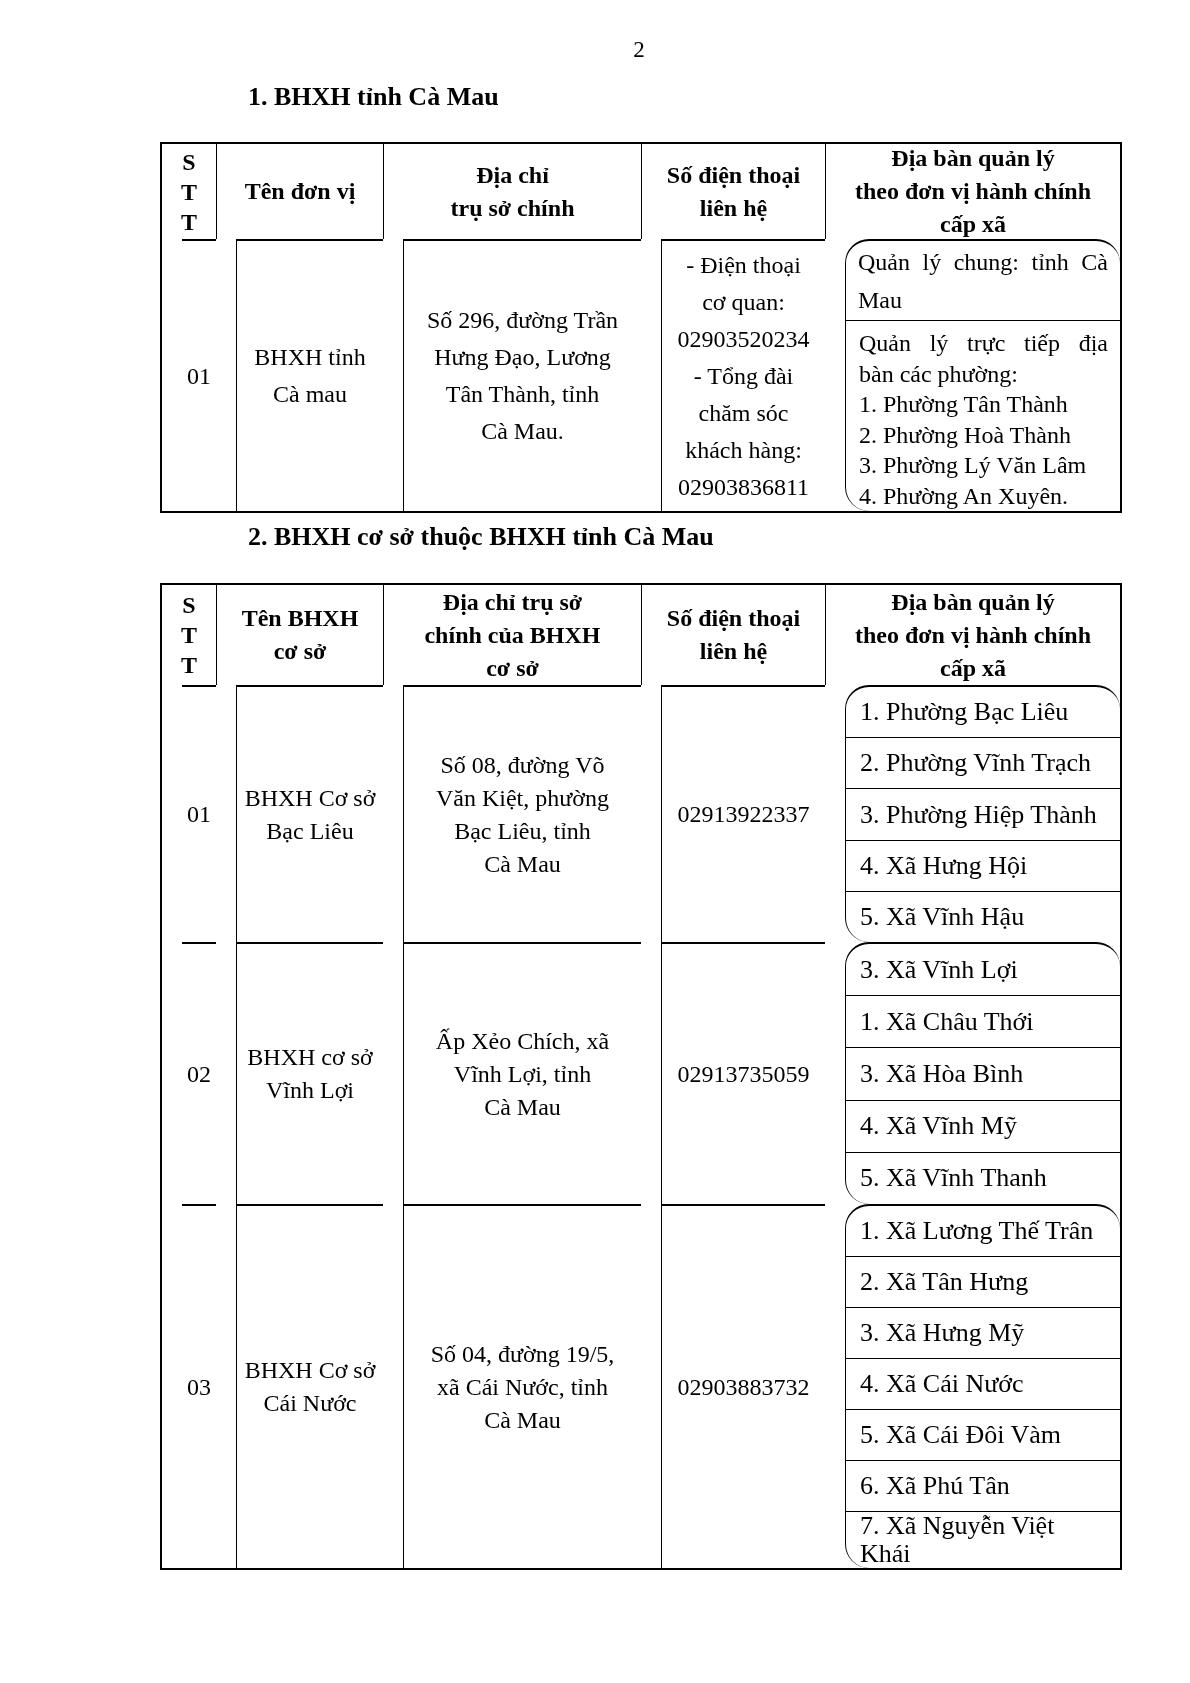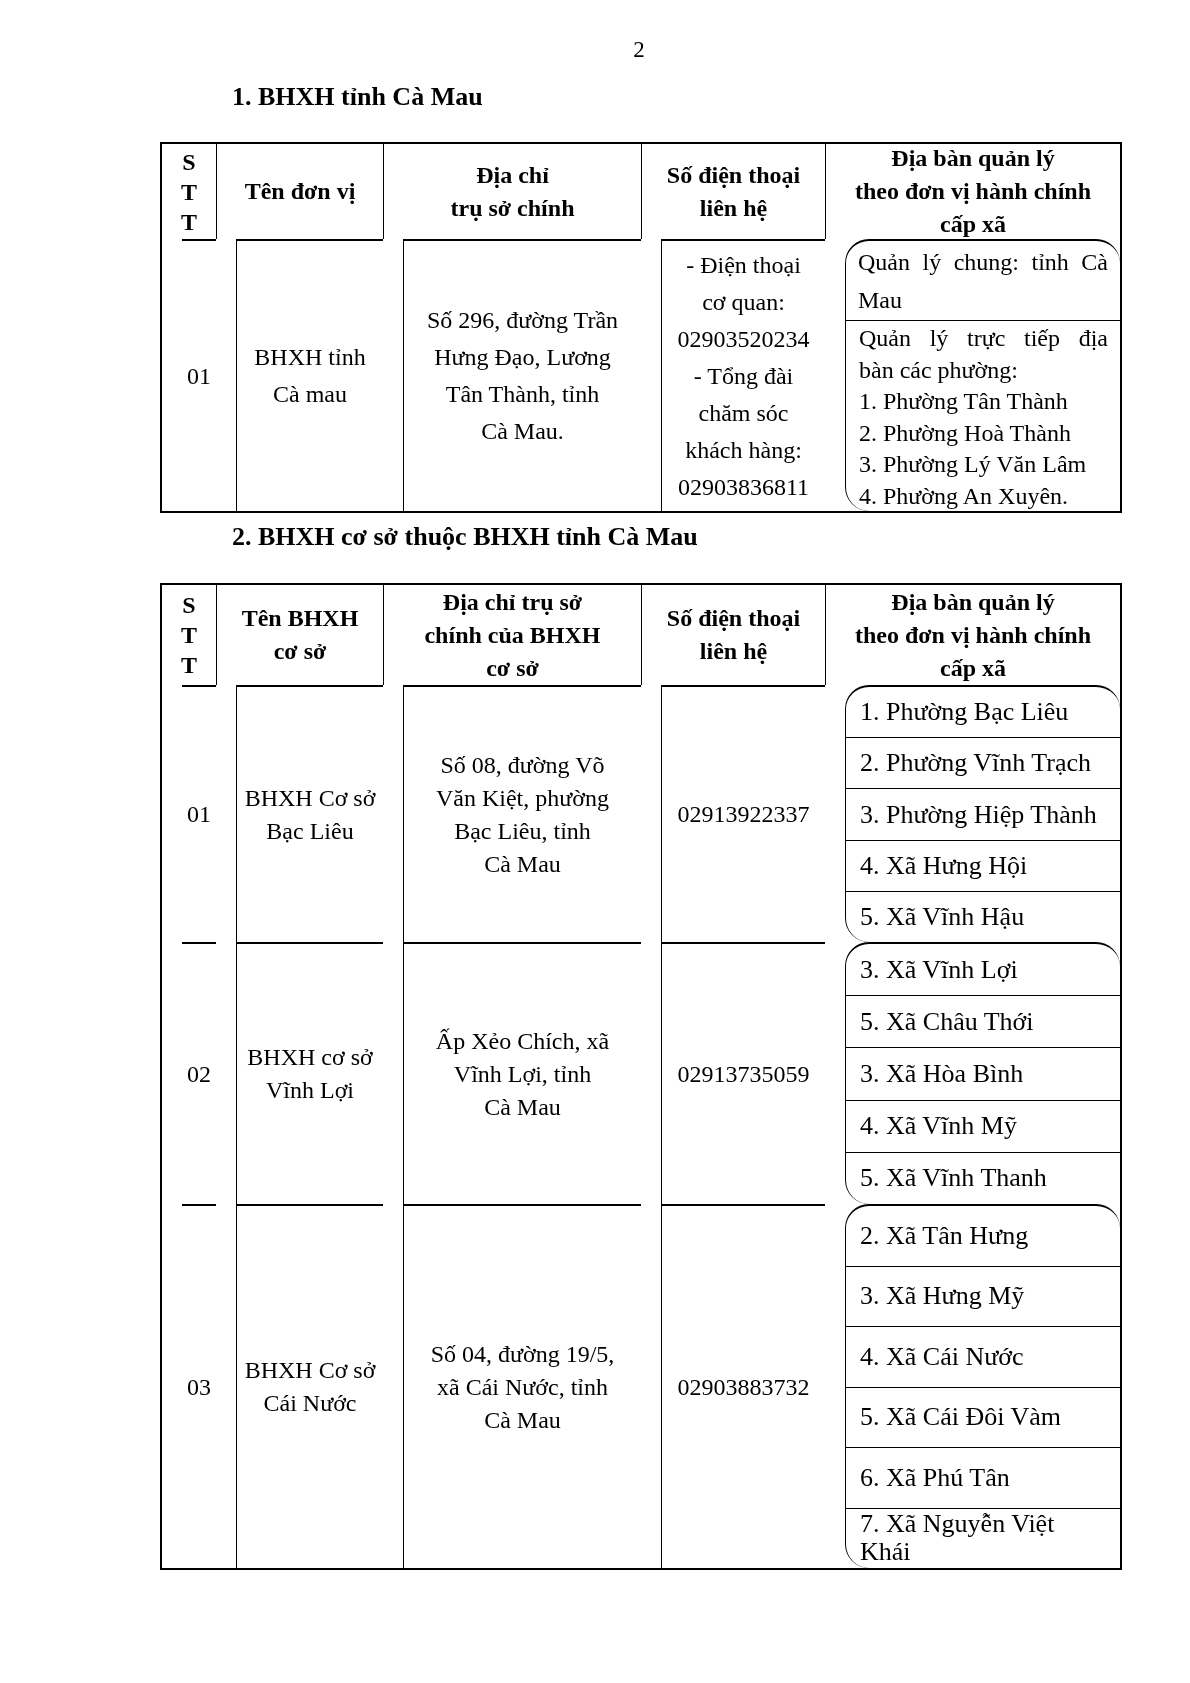--- a/index.html
+++ b/index.html
@@ -1,20 +1,20 @@
 <!DOCTYPE html>
 <html><head>
 <meta charset="utf-8">
 <style>
   html,body{margin:0;padding:0;background:#888;}
   .page{position:relative;width:1190px;height:1683px;background:#ffffff;margin:0 auto;
         font-family:"Liberation Serif","DejaVu Serif",serif;color:#000;overflow:hidden;}
   .page-number{position:absolute;top:36px;left:160px;width:958px;text-align:center;
         font-size:23px;line-height:28px;}
-  .heading{position:absolute;left:232px;font-weight:bold;font-size:26px;line-height:34px;white-space:nowrap;}
+  .heading{position:absolute;left:248px;font-weight:bold;font-size:26px;line-height:34px;white-space:nowrap;}
   .heading.h1{top:80px;}
   .heading.h2{top:520px;}
 
   .tbl{position:absolute;left:160px;display:grid;
        grid-template-columns:54px 167px 258px 184px 295px;
        border:2.5px solid #000;background:#fff;}
   .t1{top:142px;grid-template-rows:95px 272px;}
   .t2{top:583px;grid-template-rows:100px 257px 262px 364px;}
   .row{display:contents;}
 
@@ -30,21 +30,21 @@
   .area-cell{display:flex;flex-direction:column;align-items:stretch;justify-content:flex-start;
              padding:0;text-align:left;white-space:normal;border-radius:24px;}
   .area-item{flex:1;display:flex;align-items:center;padding-left:14px;padding-right:18px;
              font-size:26px;line-height:28px;}
   .area-item + .area-item{border-top:1.7px solid #000;}
 
   
   .t1-general{height:80px;box-sizing:border-box;border-bottom:1.7px solid #000;
               display:flex;flex-direction:column;justify-content:center;
               padding:0 12px;font-size:24px;line-height:38px;}
-  .t1-direct{flex:1;display:flex;flex-direction:column;justify-content:space-between;
+  .t1-direct{flex:1;display:flex;flex-direction:column;justify-content:flex-end;
              padding:2px 12px 0 13px;font-size:24px;line-height:30.5px;}
   .stretch{text-align:justify;text-align-last:justify;}
 </style>
 </head>
 <body>
 
 <div class="page">
 
   <div class="page-number">2</div>
 
@@ -136,36 +136,37 @@
     <div class="row">
       <div class="cell bt">02</div>
       <div class="cell bt vl">BHXH cơ sở
 Vĩnh Lợi</div>
       <div class="cell bt vl">Ấp Xẻo Chích, xã
 Vĩnh Lợi, tỉnh
 Cà Mau</div>
       <div class="cell bt vl">02913735059</div>
       <div class="cell bt vl area-cell">
         <div class="area-item">3. Xã Vĩnh Lợi</div>
-        <div class="area-item">5. Xã Châu Thới</div>
+        <div class="area-item">1. Xã Châu Thới</div>
         <div class="area-item">3. Xã Hòa Bình</div>
         <div class="area-item">4. Xã Vĩnh Mỹ</div>
         <div class="area-item">5. Xã Vĩnh Thanh</div>
       </div>
     </div>
 
     <div class="row">
       <div class="cell bt">03</div>
       <div class="cell bt vl">BHXH Cơ sở
 Cái Nước</div>
       <div class="cell bt vl">Số 04, đường 19/5,
 xã Cái Nước, tỉnh
 Cà Mau</div>
       <div class="cell bt vl">02903883732</div>
       <div class="cell bt vl area-cell">
+        <div class="area-item">1. Xã Lương Thế Trân</div>
         <div class="area-item">2. Xã Tân Hưng</div>
         <div class="area-item">3. Xã Hưng Mỹ</div>
         <div class="area-item">4. Xã Cái Nước</div>
         <div class="area-item">5. Xã Cái Đôi Vàm</div>
         <div class="area-item">6. Xã Phú Tân</div>
         <div class="area-item">7. Xã Nguyễn Việt Khái</div>
       </div>
     </div>
   </div>
 

